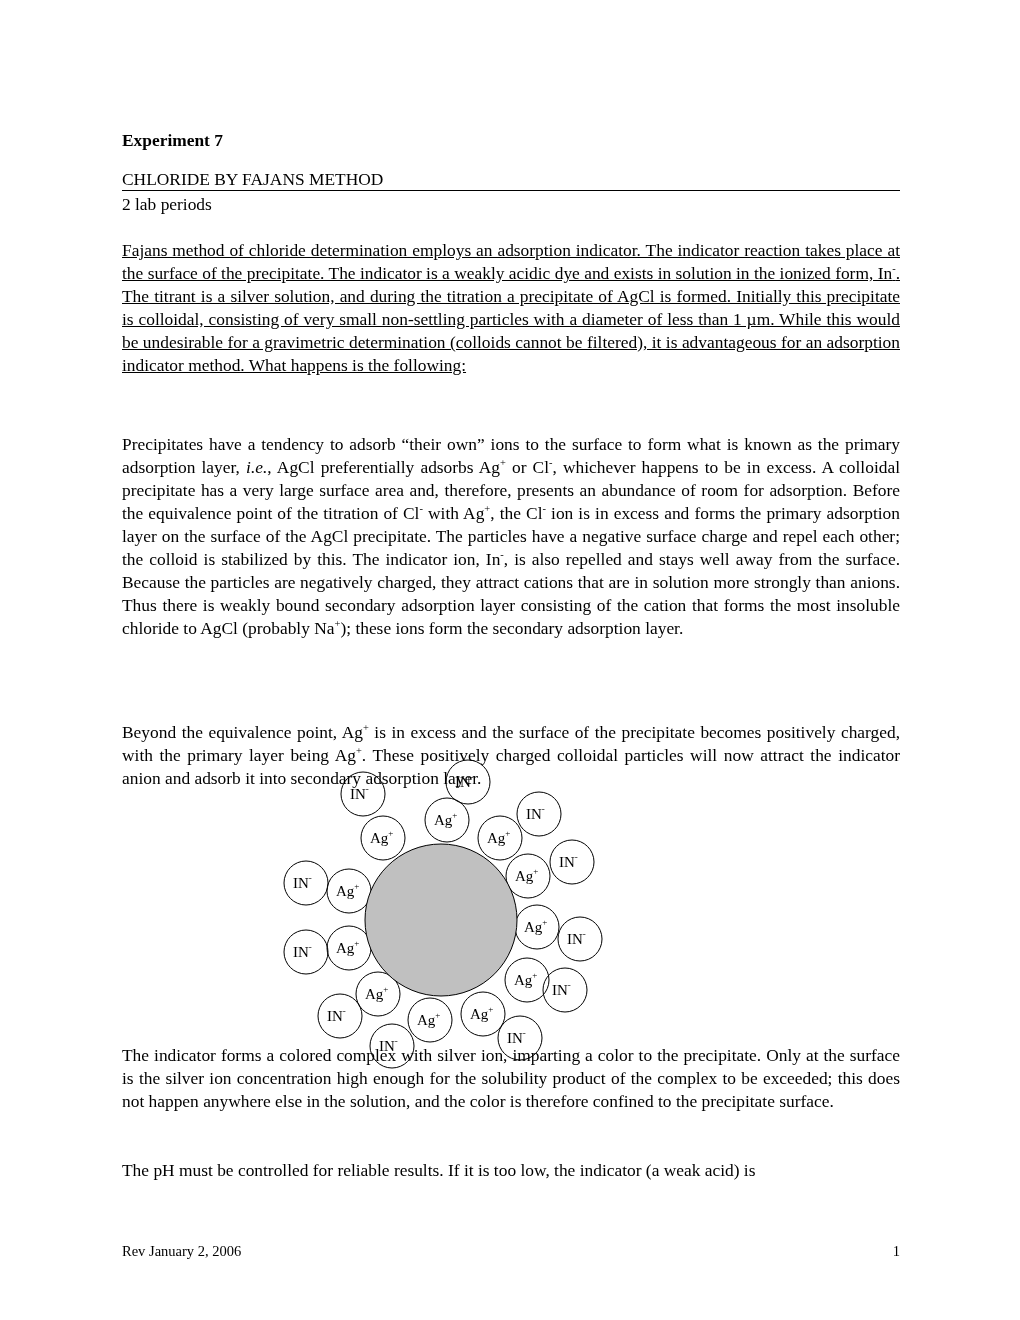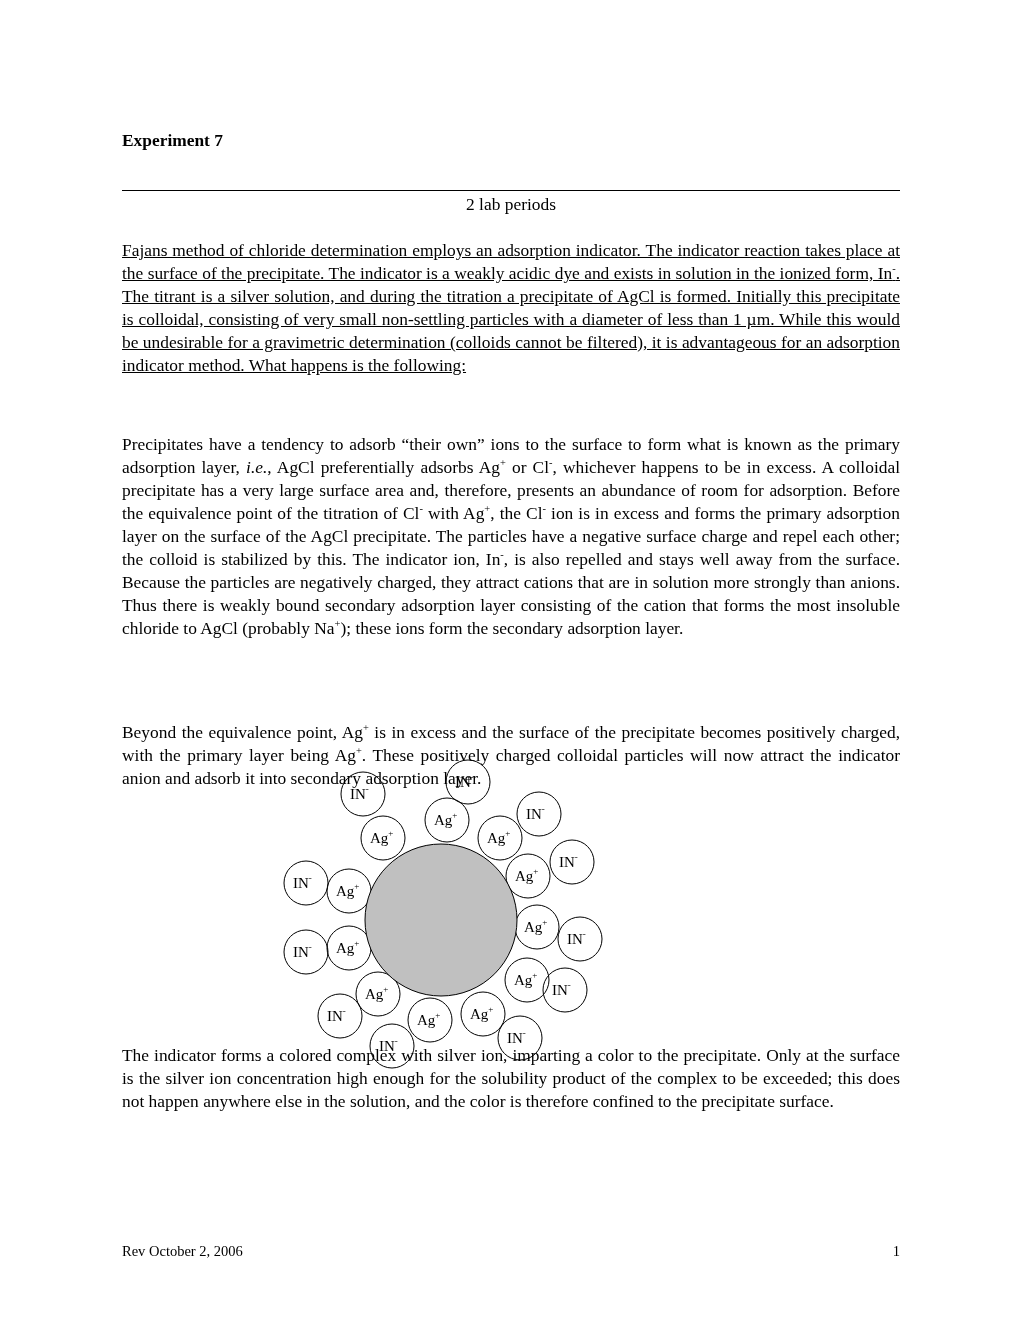--- a/index.html
+++ b/index.html
@@ -6,48 +6,50 @@
   body {
     width: 1020px; height: 1320px; position: relative; overflow: hidden;
     font-family: "Liberation Serif", "DejaVu Serif", serif;
     color: #000000;
   }
   .page { position: absolute; left: 0; top: 0; width: 1020px; height: 1320px; }
   .txt { position: absolute; left: 122px; width: 778px; font-size: 17.4px; line-height: 23px; }
   .title { top: 129px; font-weight: bold; }
   .heading { top: 168px; }
   .rule { position: absolute; left: 122px; width: 778px; top: 190px; height: 0; border-top: 1.4px solid #000; }
-  .right { text-align: center; }
+  .right { text-align: left; }
   .periods { top: 193px; }
   .para { text-align: justify; text-align-last: left; }
   .p1 { top: 239px; text-decoration: underline; }
   .p2 { top: 433px; }
   .p3 { top: 699px; margin-top: 22px; }
   .p4 { top: 1044px; }
   .p5 { top: 1159px; }
   .footer { position: absolute; top: 1242px; left: 122px; width: 778px; font-size: 14.5px; line-height: 18px; }
   .footer .left { position: absolute; left: 0; }
   .footer .pg { position: absolute; right: 0; }
   sup { font-size: 0.6em; line-height: 0; vertical-align: 0.65em; }
   .diagram { position: absolute; left: 0; top: 0; width: 1020px; height: 1320px; pointer-events: none; }
   .diagram text { font-family: "Liberation Serif", "DejaVu Serif", serif; font-size: 15px; fill: #000; }
   .diagram .sup { font-size: 9px; }
 </style>
 </head>
 <body>
 
 <div class="page">
   <div class="txt title">Experiment 7</div>
+  <div class="txt heading">CHLORIDE BY FAJANS METHOD</div>
   <div class="rule"></div>
   <div class="txt right periods">2 lab periods</div>
 
   <div class="txt para p1">Fajans method of chloride determination employs an adsorption indicator.  The indicator reaction takes place at the surface of the precipitate.  The indicator is a weakly acidic dye and exists in solution in the ionized form, In<sup>-</sup>.  The titrant is a silver solution, and during the titration a precipitate of AgCl is formed. Initially this precipitate is colloidal, consisting of very small non-settling particles with a diameter of less than 1 µm. While this would be undesirable for a gravimetric determination (colloids cannot be filtered), it is advantageous for an adsorption indicator method. What happens is the following:</div>
   <div class="txt para p2">Precipitates have a tendency to adsorb “their own” ions to the surface to form what is known as the primary adsorption layer, <i>i.e.</i>, AgCl preferentially adsorbs Ag<sup>+</sup> or Cl<sup>-</sup>, whichever happens to be in excess.  A colloidal precipitate has a very large surface area and, therefore, presents an abundance of room for adsorption. Before the equivalence point of the titration of Cl<sup>-</sup> with Ag<sup>+</sup>, the Cl<sup>-</sup> ion is in excess and forms the primary adsorption layer on the surface of the AgCl precipitate. The particles have a negative surface charge and repel each other; the colloid is stabilized by this. The indicator ion, In<sup>-</sup>, is also repelled and stays well away from the surface. Because the particles are negatively charged, they attract cations that are in solution more strongly than anions.  Thus there is weakly bound secondary adsorption layer consisting of the cation that forms the most insoluble chloride to AgCl (probably Na<sup>+</sup>); these ions form the secondary adsorption layer.</div>
   <div class="txt para p3">Beyond the equivalence point, Ag<sup>+</sup> is in excess and the surface of the precipitate becomes positively charged, with the primary layer being Ag<sup>+</sup>.  These positively charged colloidal particles will now attract the indicator anion and adsorb it into secondary adsorption layer.</div>
   <div class="txt para p4">The indicator forms a colored complex with silver ion, imparting a color to the precipitate. Only at the surface is the silver ion concentration high enough for the solubility product of the complex to be exceeded; this does not happen anywhere else in the solution, and the color is therefore confined to the precipitate surface.</div>
+  <div class="txt para p5">The pH must be controlled for reliable results. If it is too low, the indicator (a weak acid) is</div>
 
   <svg class="diagram" width="1020" height="1320" viewBox="0 0 1020 1320">
     <g id="ions-layer">
         <g>
           <circle cx="363" cy="794" rx="22" r="22" fill="none" stroke="#000" stroke-width="1"></circle>
           <text x="350" y="799">IN<tspan class="sup" dy="-7">-</tspan></text>
         </g>
         <g>
           <circle cx="468" cy="782" rx="22" r="22" fill="none" stroke="#000" stroke-width="1"></circle>
           <text x="455" y="787">IN<tspan class="sup" dy="-7">-</tspan></text>
@@ -130,16 +132,16 @@
         </g>
         <g>
           <circle cx="392" cy="1046" rx="22" r="22" fill="none" stroke="#000" stroke-width="1"></circle>
           <text x="379" y="1051">IN<tspan class="sup" dy="-7">-</tspan></text>
         </g>
       </g>
     <circle id="precipitate" cx="441" cy="920" r="76" fill="#c0c0c0" stroke="#000000" stroke-width="1"></circle>
   </svg>
 
   <div class="footer">
-    <span class="left">Rev October 2, 2006</span>
+    <span class="left">Rev January 2, 2006</span>
     <span class="pg">1</span>
   </div>
 </div>
 
 </body></html>

